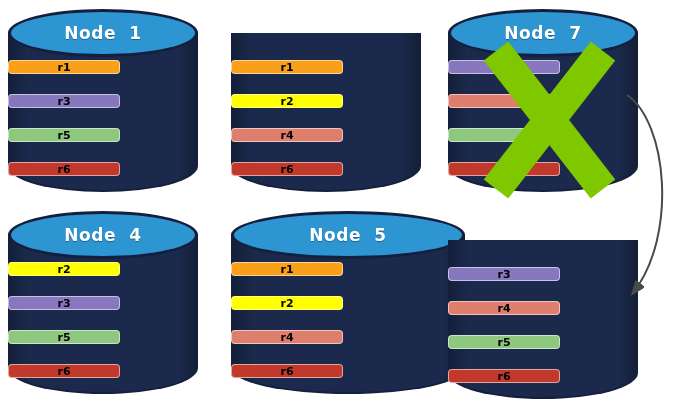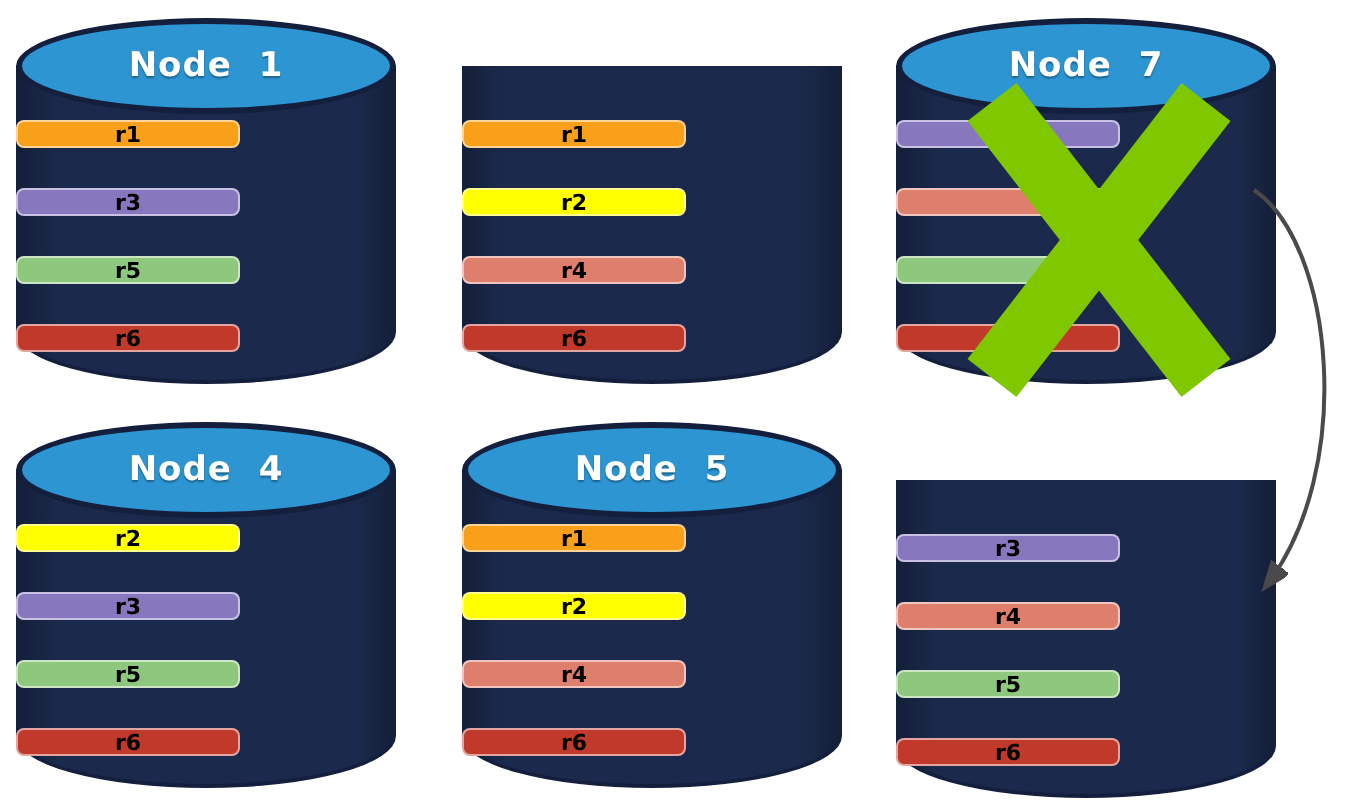--- a/index.html
+++ b/index.html
@@ -6,21 +6,21 @@
   #diagram {
     position:relative; width:676px; height:402px;
     background:var(--bg,#ffffff); overflow:hidden;
     font-family:"DejaVu Sans","Liberation Sans",sans-serif;
   }
   .cylinder { position:absolute; width:190px; height:183px; }
   .pos-1 { left:8px;   top:9px;   }
   .pos-2 { left:231px; top:9px;   }
   .pos-3 { left:448px; top:9px;   }
   .pos-4 { left:8px;   top:211px; }
-  .pos-5 { left:231px; top:211px; }
+  .pos-5 { left:231px; top:211px;padding-left:44px; }
   .pos-6 { left:448px; top:216px; }
   .cyl-body {
     position:absolute; left:0; right:0; top:24px; bottom:0;
     background:linear-gradient(90deg, rgba(0,0,0,0.25) 0%, rgba(0,0,0,0) 10%, rgba(0,0,0,0) 90%, rgba(0,0,0,0.25) 100%), var(--body,#1B2A4C);
     border:2px solid var(--edge,#131F3D); border-top:none;
     border-radius:0 0 50% 50% / 0 0 26px 26px;
     box-sizing:border-box;
   }
   .cyl-top {
     position:absolute; left:0; top:0; width:100%; height:48px;

